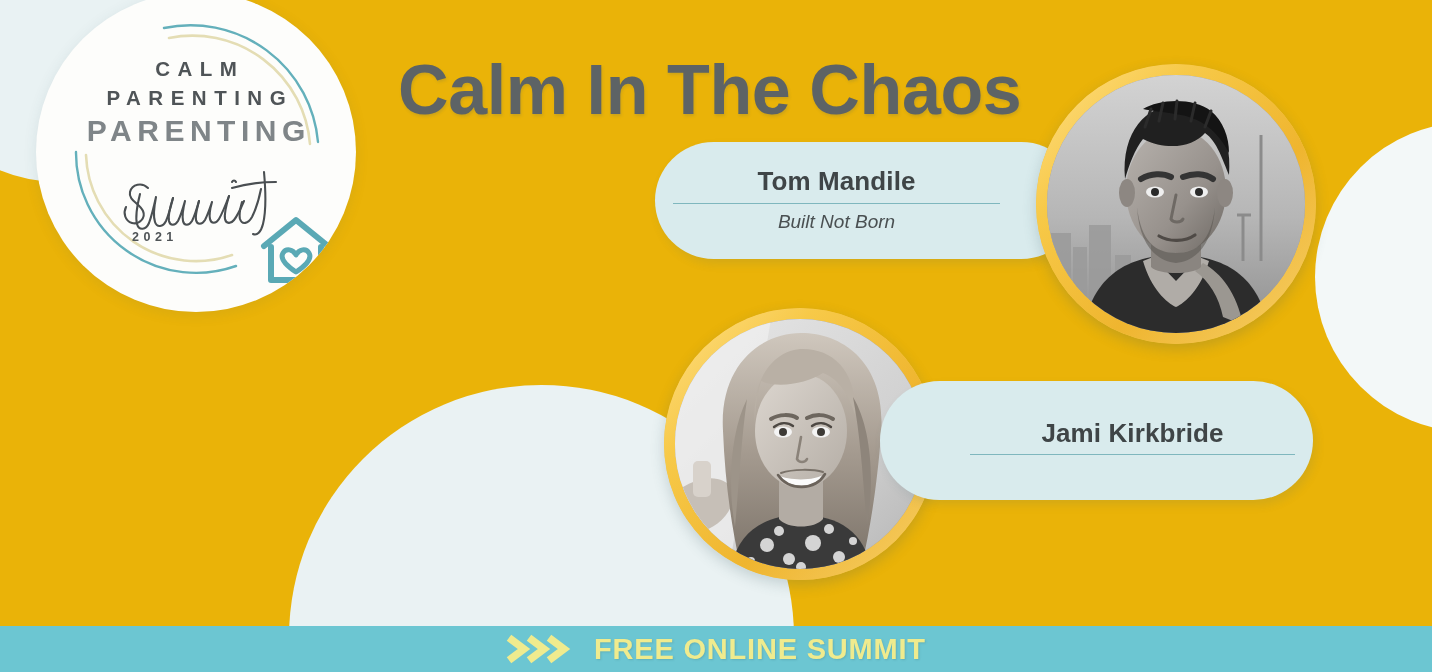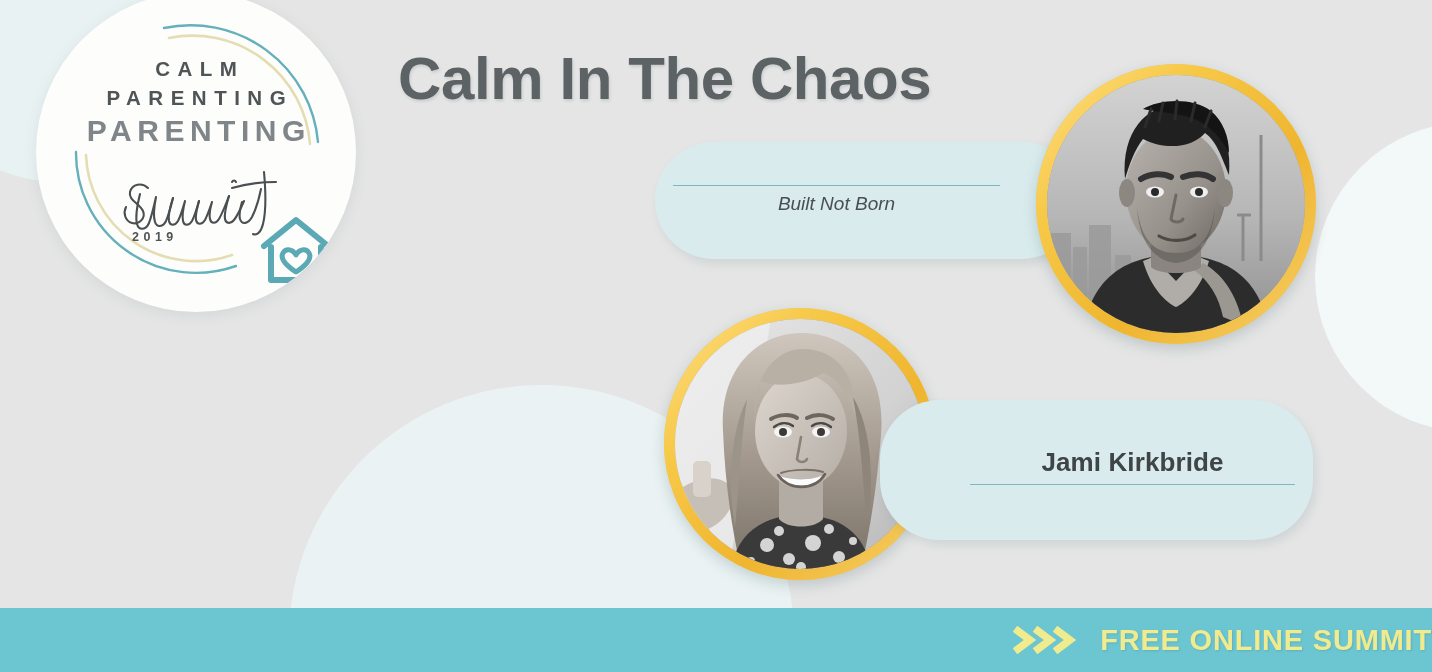--- a/index.html
+++ b/index.html
@@ -6,21 +6,21 @@
   html, body {
     width: 1432px;
     height: 672px;
     overflow: hidden;
     font-family: "Liberation Sans", sans-serif;
   }
   #stage {
     position: relative;
     width: 1432px;
     height: 672px;
-    background: #e5e5e5;
+    background: #eab308;
     overflow: hidden;
   }
 
   
   .blob { position: absolute; border-radius: 50%; pointer-events: none; }
   #blob-topleft {
     left: -92px; top: -118px;
     width: 300px; height: 300px;
     background: #e9f2f3;
   }
@@ -78,22 +78,22 @@
     font-size: 12.5px;
     letter-spacing: 4.5px;
     font-weight: 700;
     color: #4f5457;
   }
   #logo-house { position: absolute; left: 222px; top: 222px; }
 
   
   #page-title {
     position: absolute;
-    left: 398px; top: 44px;
-    font-size: 60px;
+    left: 398px; top: 50px;
+    font-size: 70px;
     font-weight: 700;
     color: #5d6365;
     letter-spacing: -0.4px;
     text-shadow: 1px 2px 3px rgba(70,95,100,0.18);
     white-space: nowrap;
   }
 
   
   .speaker-card {
     position: absolute;
@@ -101,23 +101,22 @@
     border-radius: 60px;
     box-shadow: 3px 5px 10px rgba(70,110,115,0.13);
   }
   #card-tom {
     left: 655px; top: 142px;
     width: 425px; height: 117px;
     padding-right: 62px;
   }
   #card-jami {
     left: 880px; top: 381px;
-    width: 433px; height: 140px;
+    width: 433px; height: 119px;
     padding-left: 72px;
-    margin-top: 19px;
   }
   .card-inner {
     height: 100%;
     display: flex;
     flex-direction: column;
     align-items: center;
     justify-content: center;
     padding: 0 18px;
   }
   .speaker-name {
@@ -166,25 +165,25 @@
     border-radius: 50%;
     overflow: hidden;
     background: #9a9a9a;
   }
   .portrait-photo svg { display: block; width: 100%; height: 100%; }
 
   
   #bottom-banner {
     position: absolute;
     left: 0; bottom: 0;
-    width: 1432px; height: 64px;
+    width: 1432px; height: 46px;
     background: #6cc6d2;
     display: flex;
     align-items: center;
-    justify-content: flex-end;
+    justify-content: center;
     gap: 16px;
   }
   #banner-chevrons { display: block; }
   #banner-text {
     font-size: 29px;
     font-weight: 700;
     color: #efeb8e;
     letter-spacing: 0.8px;
     text-shadow: 1px 1px 2px rgba(60,110,120,0.25);
     white-space: nowrap;
@@ -223,33 +222,34 @@
           <path d="M163 57 c-2 8 -4 14 -3 19 c1 5 6 5 9 0 c3 -6 5 -12 7 -18 c-2 7 -3 13 -2 17 c1 5 6 5 9 0 c4 -7 7 -15 10 -23"></path>
           <path d="M193 52 c-3 10 -5 18 -4 23 c1 5 6 5 9 1 c4 -5 7 -12 10 -19"></path>
           <path d="M196 38 c1 -2 3 -2 4 0"></path>
           <path d="M206 58 c-2 7 -3 13 -2 17 c2 6 8 5 12 -2 c4 -8 7 -18 9 -28"></path>
           <path d="M196 44 c14 -4 30 -6 44 -6"></path>
           <path d="M228 28 c2 22 2 40 -1 52 c-2 8 -6 12 -10 10"></path>
         </g>
       </svg>
     </div>
 
-    <div id="logo-year">2019</div>
+    <div id="logo-year">2021</div>
 
     <svg id="logo-house" width="76" height="72" viewBox="0 0 76 72">
       <path d="M6 32 L38 6 L70 32" fill="none" stroke="#5aa9b5" stroke-width="6" stroke-linecap="round" stroke-linejoin="round"></path>
       <path d="M13 33 L13 66 L63 66 L63 33" fill="none" stroke="#5aa9b5" stroke-width="6" stroke-linecap="round" stroke-linejoin="round"></path>
       <path d="M38 58 C26 50 22 44 25 39 C28 34 35 35 38 41 C41 35 48 34 51 39 C54 44 50 50 38 58 Z" fill="none" stroke="#5aa9b5" stroke-width="5" stroke-linejoin="round"></path>
     </svg>
   </div>
 
   <div id="page-title">Calm In The Chaos</div>
 
   <div class="speaker-card" id="card-tom">
     <div class="card-inner">
+      <div class="speaker-name">Tom Mandile</div>
       <div class="card-divider"></div>
       <div class="speaker-role">Built Not Born</div>
     </div>
   </div>
 
   <div class="portrait" id="portrait-tom">
     <div class="portrait-ring"></div>
     <div class="portrait-photo">
       <svg viewBox="0 0 258 258" preserveAspectRatio="xMidYMid slice">
         <defs>

